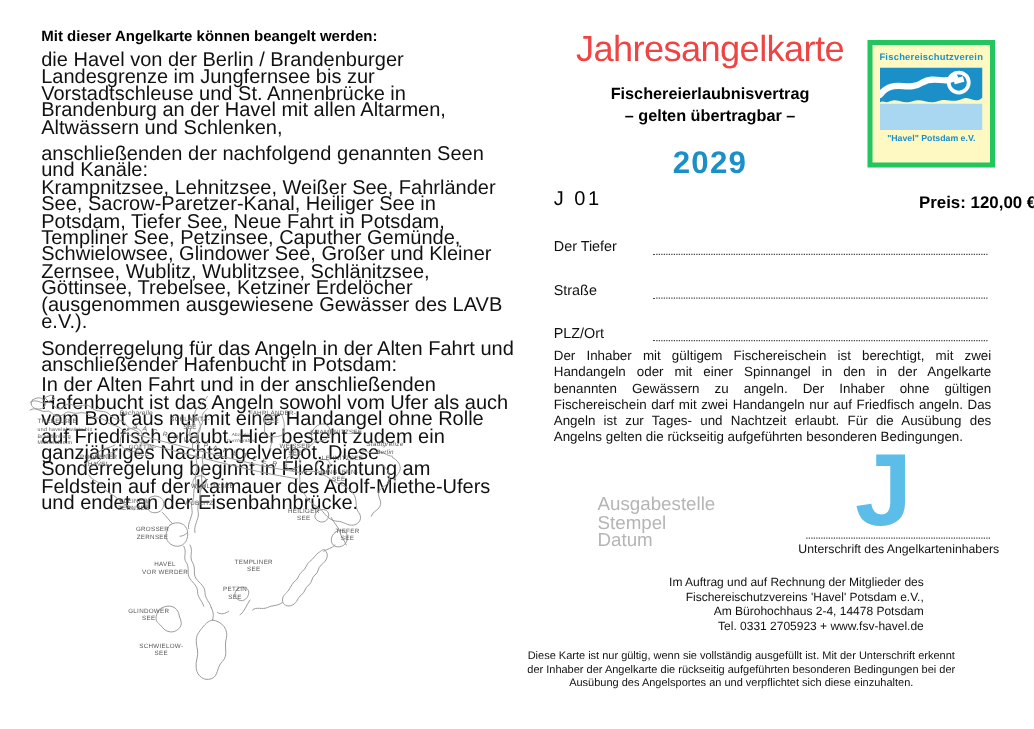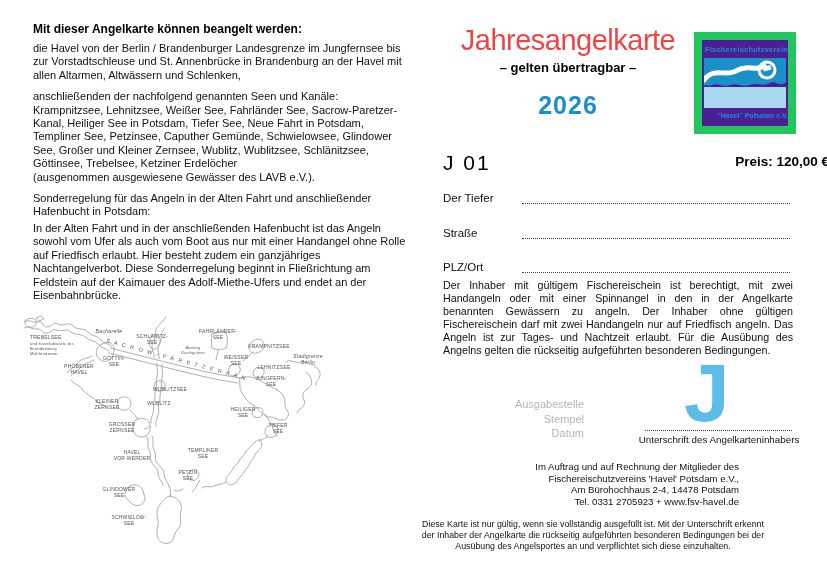--- a/index.html
+++ b/index.html
@@ -1,51 +1,51 @@
 <!DOCTYPE html>
 <html><head>
 <meta charset="utf-8">
 <style>
   html,body{margin:0;padding:0;background:#fff;}
   .sheet{position:relative;width:827px;height:583px;background:#fff;overflow:hidden;
          font-family:"Liberation Sans",sans-serif;color:#111;padding-left:36px;}
   
   .lcol{position:absolute;left:33px;top:22px;width:379px;}
   .lhead{font-size:12px;font-weight:bold;margin:0 0 6px;color:#000;}
-  .lp{font-size:11px;line-height:13.4px;margin:0 0 8px;}
+  .lp{font-size:16px;line-height:13.4px;margin:0 0 8px;}
   .lp.tight{margin-bottom:3px;}
   .blk{display:block;}
   
   .map{position:absolute;left:22px;top:314px;width:312px;height:266px;overflow:hidden;}
   .map-inner{position:absolute;left:0;top:0;width:624px;height:532px;
              transform:scale(0.5);transform-origin:0 0;}
   .mlabel{position:absolute;color:#555;letter-spacing:.45px;line-height:1.2;
           white-space:pre-line;text-align:center;font-family:"Liberation Sans",sans-serif;}
   .map svg{position:absolute;left:0;top:0;}
   
   .title-block{position:absolute;left:442px;top:24px;width:252px;text-align:center;}
   .rtitle{font-size:29px;font-weight:normal;letter-spacing:-.5px;color:#ef4444;}
   .rsub{font-size:13px;font-weight:bold;margin-top:3px;color:#000;}
   .rsub.first{margin-top:10px;}
   .ryear{font-size:25px;font-weight:bold;color:#1B90C8;margin-top:16px;letter-spacing:1px;}
   
   .logo{position:absolute;left:694px;top:32px;width:102px;height:102px;box-sizing:border-box;
-        border:8px solid #22c55e;background:#4c1d95;text-align:right;}
+        border:4px solid #22c55e;background:#fef9c3;text-align:center;}
   .logo-top{margin-top:5px;font-size:7.5px;font-weight:bold;color:#1B90C8;letter-spacing:.2px;}
   .logo-art{display:block;margin:4px auto 0;}
   .logo-bottom{margin-top:4px;font-size:7px;font-weight:bold;color:#1B90C8;}
-  .cardno{position:absolute;left:443px;top:151px;font-size:21px;letter-spacing:2px;color:#000;}
+  .cardno{position:absolute;left:443px;top:151px;font-size:16px;letter-spacing:2px;color:#000;}
   .price{position:absolute;right:34px;top:154px;font-size:13.5px;font-weight:bold;color:#000;}
   .frow{position:absolute;left:443px;width:350px;height:16px;}
   .flabel{position:absolute;left:0;top:0;font-size:11.5px;}
   .dots{position:absolute;left:79px;right:3px;top:11px;border-bottom:1.6px dotted #444;height:0;}
   .rpara{position:absolute;left:443px;top:279px;width:350px;font-size:10.7px;line-height:12.9px;
          text-align:justify;margin:0;}
-  .issue{position:absolute;left:478px;top:397px;width:106px;text-align:right;
-         font-size:11px;line-height:14.5px;color:#b5b5b5;}
+  .issue{position:absolute;left:478px;top:397px;width:106px;text-align:left;
+         font-size:15px;line-height:14.5px;color:#b5b5b5;}
   .bigJ{position:absolute;left:684px;top:352px;font-size:82px;line-height:1;font-weight:bold;
         color:#5CBDE9;}
   .sigline{position:absolute;left:645px;top:430px;width:147px;border-bottom:1.6px dotted #444;height:0;}
   .siglabel{position:absolute;left:624px;top:434px;width:190px;text-align:center;font-size:9.8px;}
   .rfooter{position:absolute;left:497px;top:461px;width:242px;text-align:right;
            font-size:9.6px;line-height:11.6px;}
   .smallprint{position:absolute;left:419px;top:519px;width:348px;text-align:center;
               font-size:8.8px;line-height:11px;margin:0;}
 </style>
 </head>
@@ -183,22 +183,23 @@
           <div class="mlabel" style="left: 214px; top: 400px; font-size: 10px; transform: translateX(-50%);">SCHWIELOW-
 SEE</div>
           <div class="mlabel" style="left: 342px; top: 64px; font-size: 7.2px; font-style: italic; transform: translateX(-50%);">Abzweig
 Durchgraben</div>
         </div>
     </div>
   </div>
 
   <div class="title-block">
     <div class="rtitle">Jahresangelkarte</div>
+    <div class="rsub first">Fischereierlaubnisvertrag</div>
     <div class="rsub">– gelten übertragbar –</div>
-    <div class="ryear">2026</div>
+    <div class="ryear">2029</div>
   </div>
 
   <div class="logo">
     <div class="logo-top">Fischereischutzverein</div>
     <svg class="logo-art" width="82" height="50" viewBox="0 0 82 50">
       <rect x="0" y="29" width="82" height="21" fill="#A9D7F2"></rect>
       <path fill="#1B90C8" d="M0,0 H82 V24 C76,30 72,22 66,25 C58,29 54,24 46,27 C38,30 34,24 26,27 C18,30 14,24 8,27 C4,29 2,26 0,28 Z"></path>
       <path d="M0,22 C10,8 22,20 34,12 C44,6 52,14 60,8" stroke="#fff" stroke-width="5" fill="none" stroke-linecap="round"></path>
       <circle cx="63" cy="12" r="8" fill="none" stroke="#fff" stroke-width="3"></circle>
       <rect x="59" y="8" width="8" height="4.5" fill="#fff" transform="rotate(-15 63 10)"></rect>

